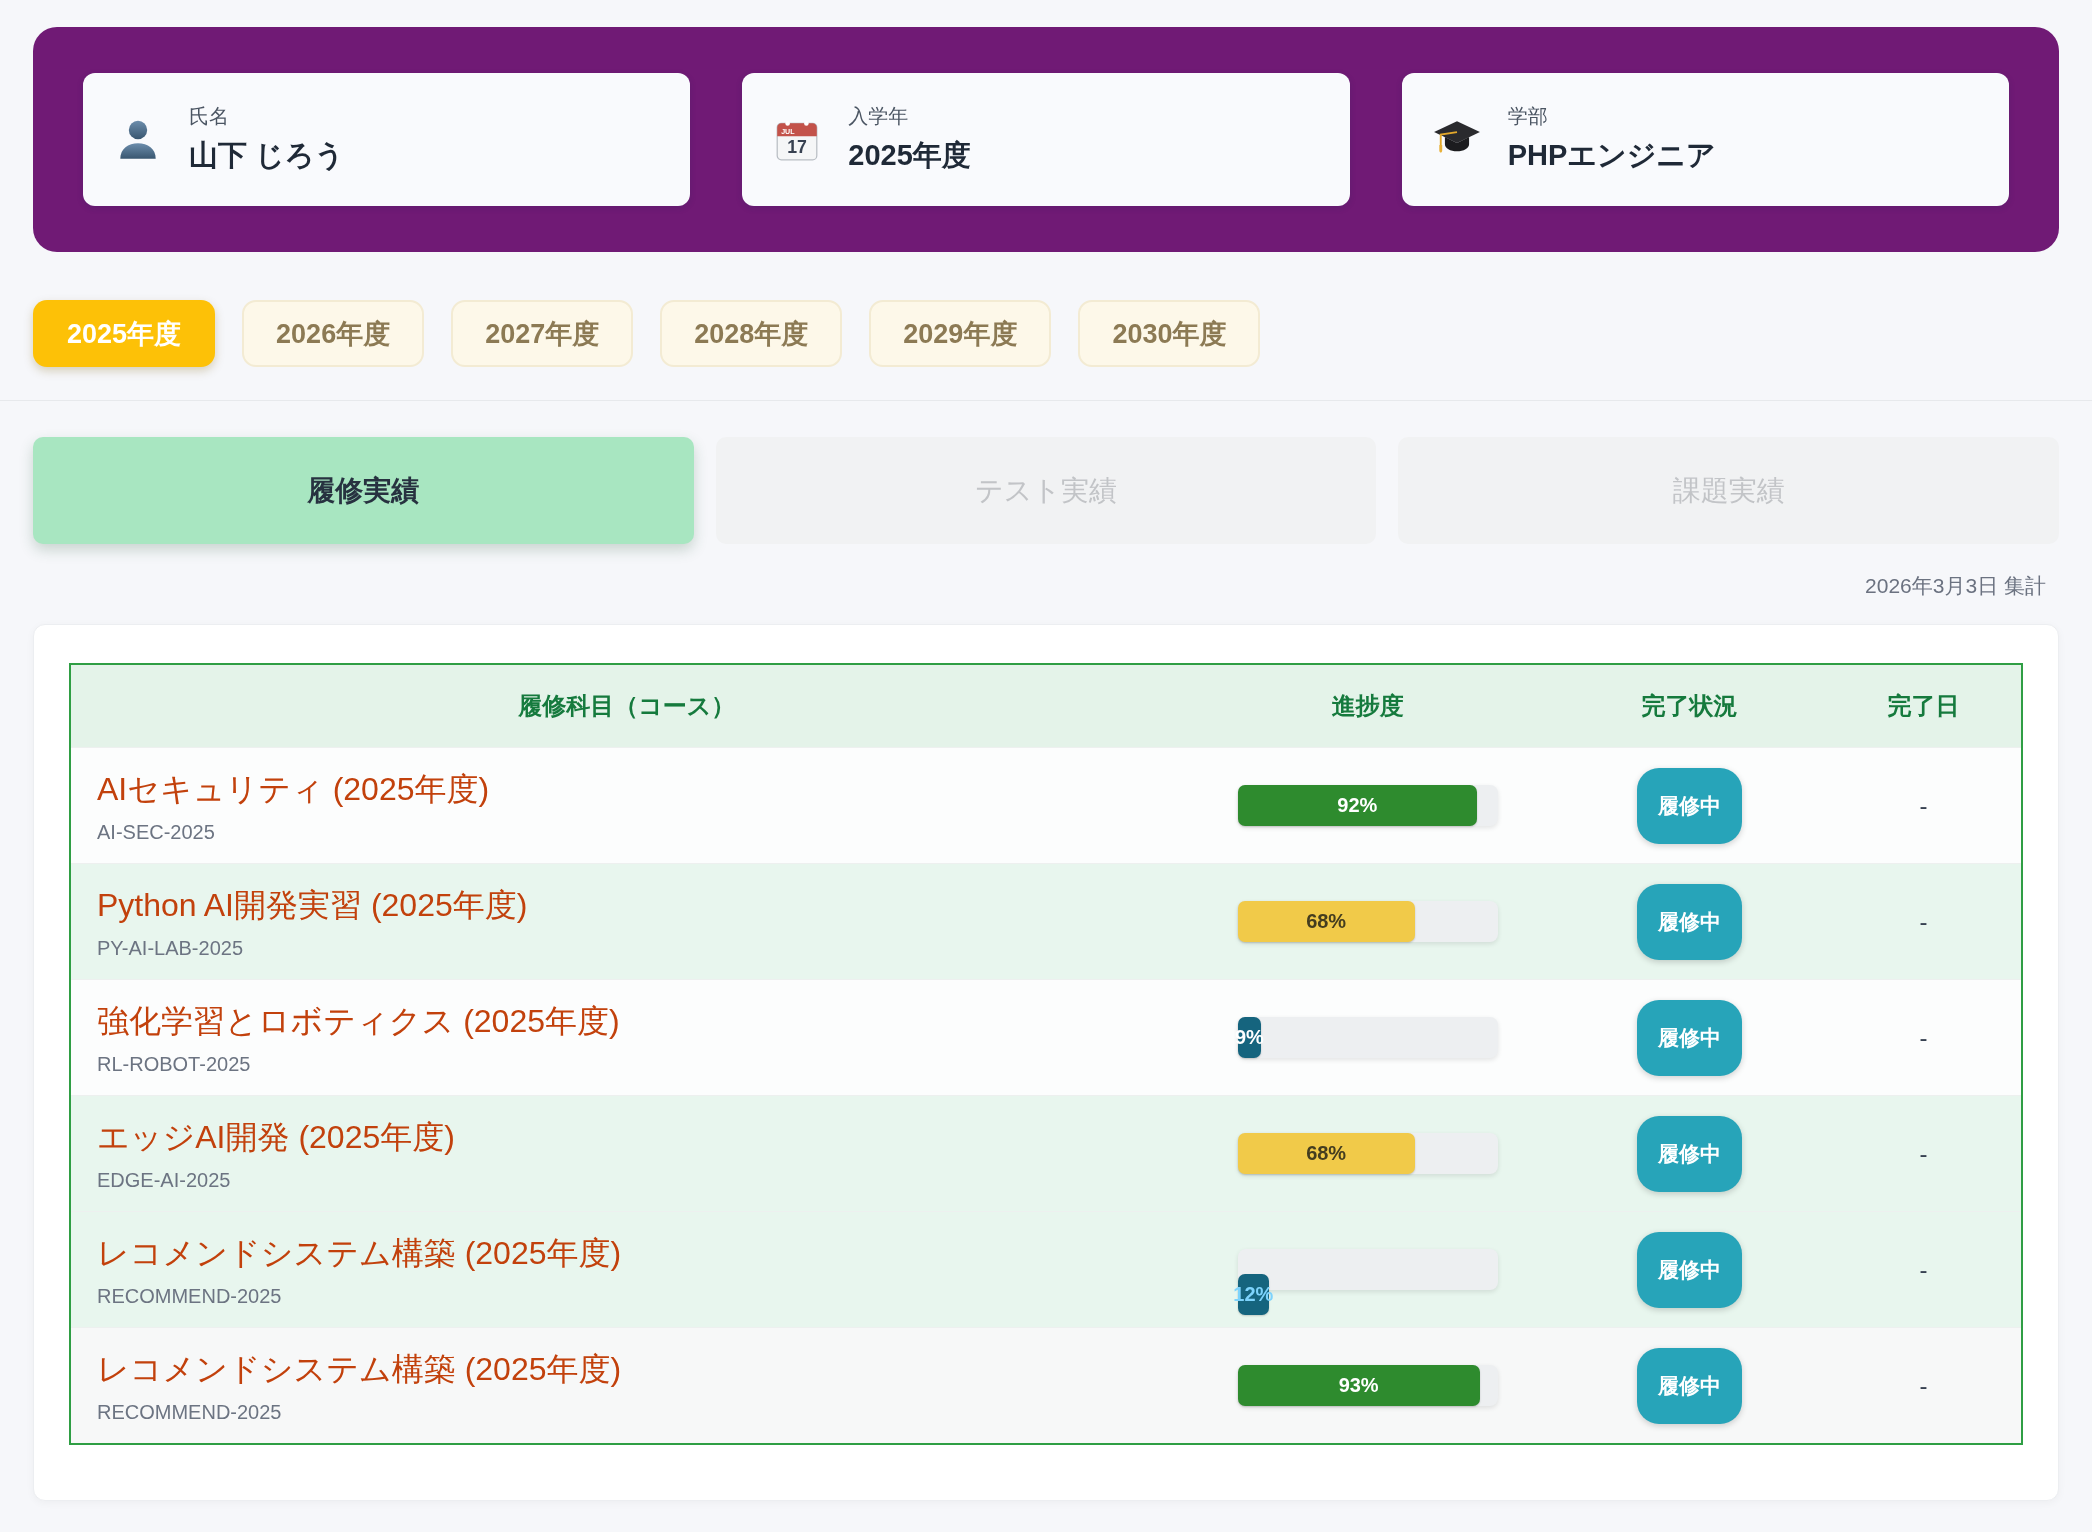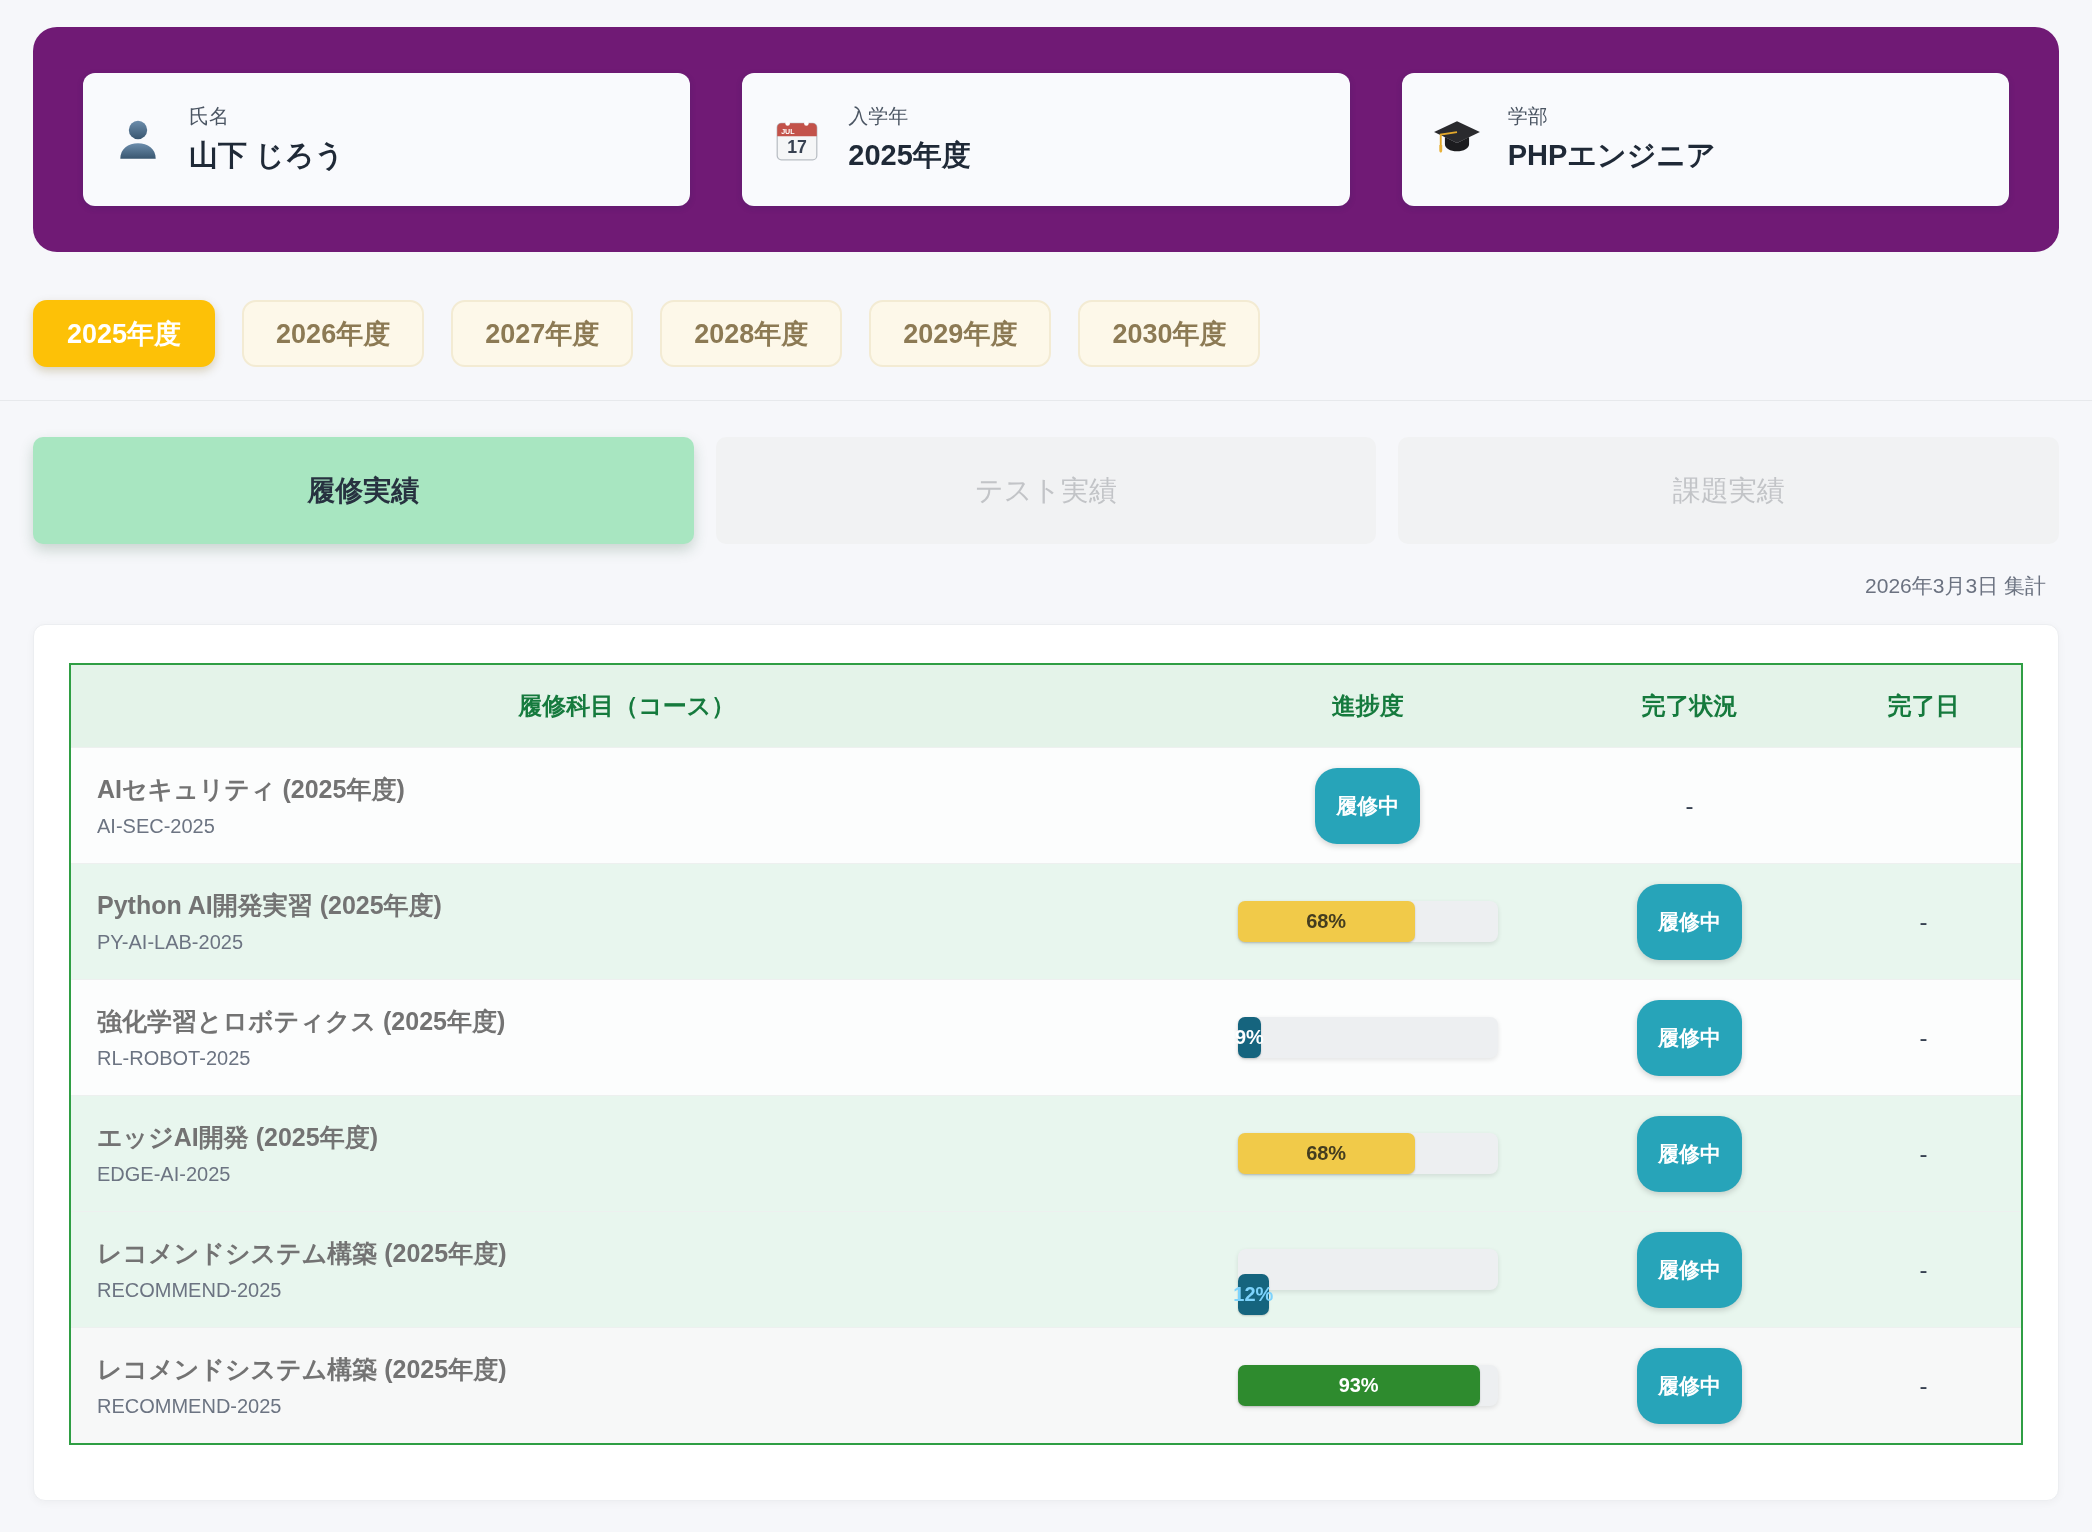--- a/index.html
+++ b/index.html
@@ -88,21 +88,21 @@
   .course-table { border:2px solid #14b8a6; }
   .trow {
     display:grid;
     grid-template-columns:57% 19% 14% 10%;
     align-items:center;
   }
   .thead { height:82px; font-size:24px; font-weight:bold; }
   .thead > div { text-align:center; }
   .tbody .trow { height:116px; border-top:1px solid #edf0ef; }
   .course-cell { padding-left:26px; }
-  .course-name { font-size:25px; font-weight:bold; color:#737373; }
+  .course-name { font-size:32px; font-weight:normal; color:#c2410c; }
   .course-code { font-size:20px; color:#6c7482; margin-top:9px; }
   .progress-cell { display:flex; justify-content:center; }
   .progress-track {
     width:260px; height:41px;
     background:#edeff1;
     border-radius:8px;
     box-shadow:0 2px 5px rgba(0,0,0,.10);
   }
   .progress-fill {
     height:100%;
@@ -208,20 +208,25 @@
           <div>進捗度</div>
           <div>完了状況</div>
           <div>完了日</div>
         </div>
       <div class="tbody">
           <div class="trow" style="background: rgb(252, 253, 253);">
             <div class="course-cell">
               <div class="course-name">AIセキュリティ (2025年度)</div>
               <div class="course-code">AI-SEC-2025</div>
             </div>
+            <div class="progress-cell">
+              <div class="progress-track">
+                <div class="progress-fill" style="width: 92%; background: rgb(46, 139, 46); color: rgb(255, 255, 255);">92%</div>
+              </div>
+            </div>
             <div class="status-cell"><span class="status-badge" style="background: rgb(39, 164, 185);">履修中</span></div>
             <div class="date-cell">-</div>
           </div>
           <div class="trow" style="background: rgb(232, 246, 238);">
             <div class="course-cell">
               <div class="course-name">Python AI開発実習 (2025年度)</div>
               <div class="course-code">PY-AI-LAB-2025</div>
             </div>
             <div class="progress-cell">
               <div class="progress-track">

